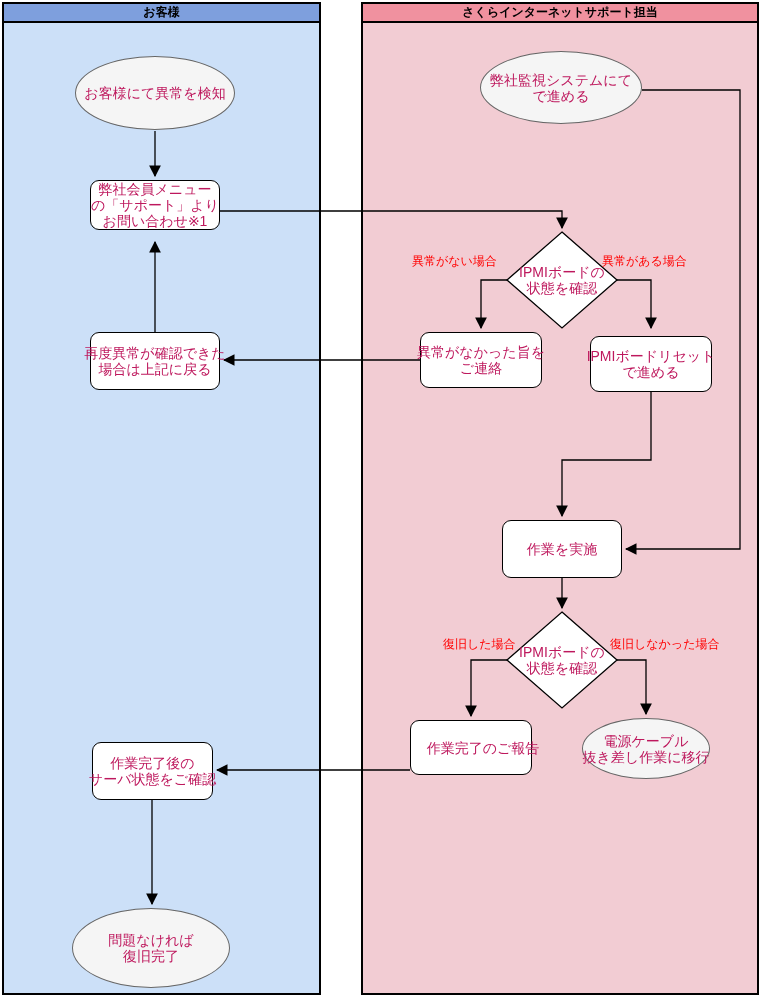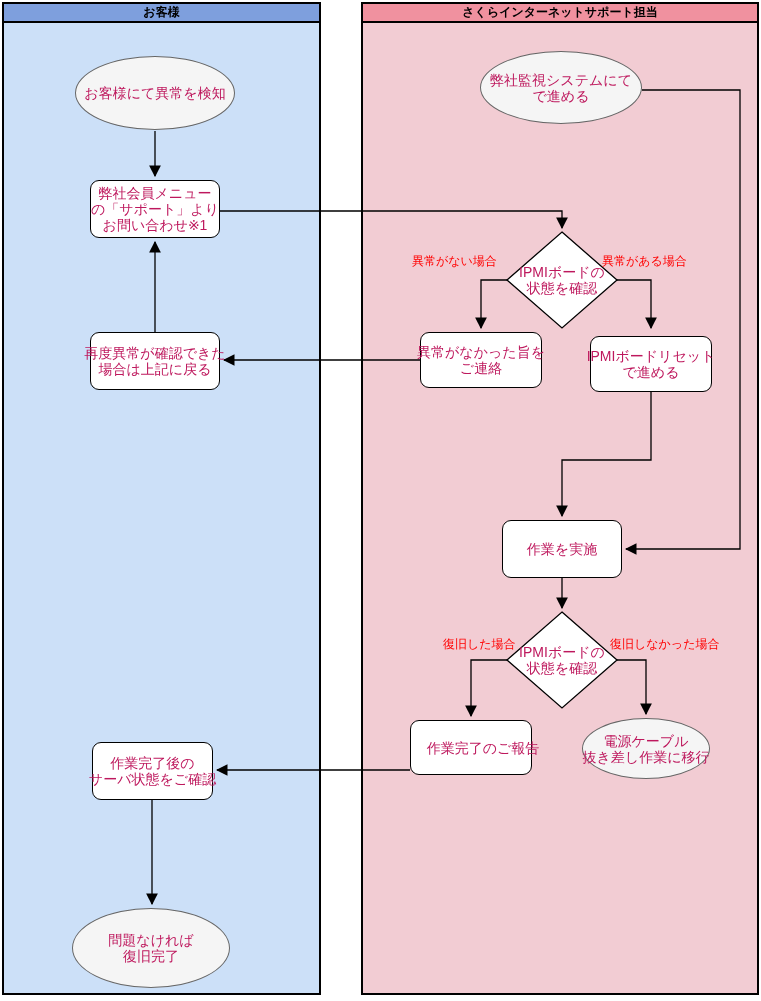--- a/index.html
+++ b/index.html
@@ -106,21 +106,21 @@
     <path class="edge" d="M152,800 L152,904" marker-end="url(#arrow)"></path>
 
     <polygon class="diamond" points="562,232 617,280 562,328 507,280"></polygon>
     <polygon class="diamond" points="562,612 617,660 562,708 507,660"></polygon>
   </svg>
 
   <div class="node term" style="left:75px; top:56px; width:160px; height:74px;">
     <span>お客様にて異常を検知</span>
   </div>
 
-  <div class="node proc" style="left:90px; top:180px; width:130px; height:58px;">
+  <div class="node proc" style="left:90px; top:180px; width:130px; height:50px;">
     <span>弊社会員メニュー</span>
     <span>の「サポート」より</span>
     <span>お問い合わせ※1</span>
   </div>
 
   <div class="node proc" style="left:90px; top:332px; width:130px; height:58px;">
     <span>再度異常が確認できた</span>
     <span>場合は上記に戻る</span>
   </div>
 

